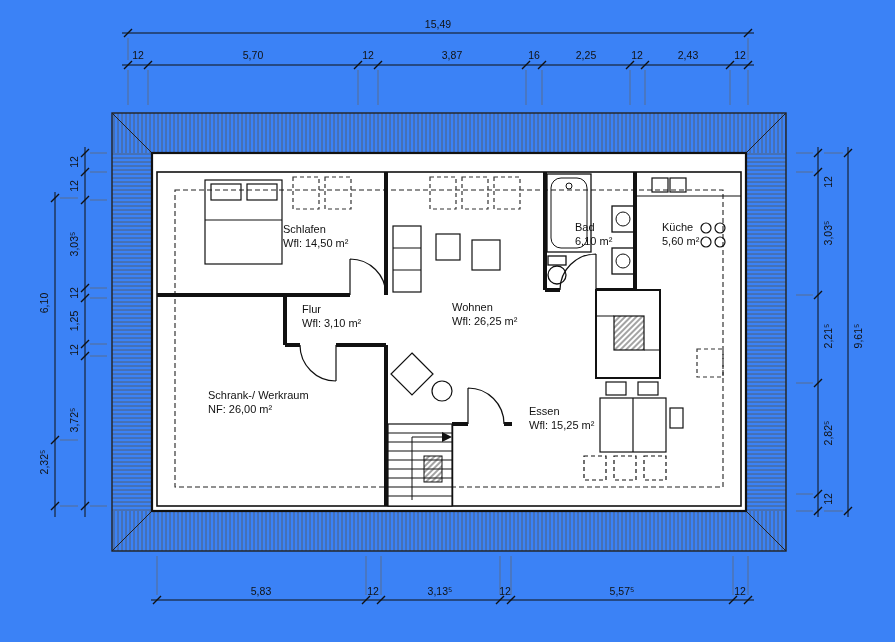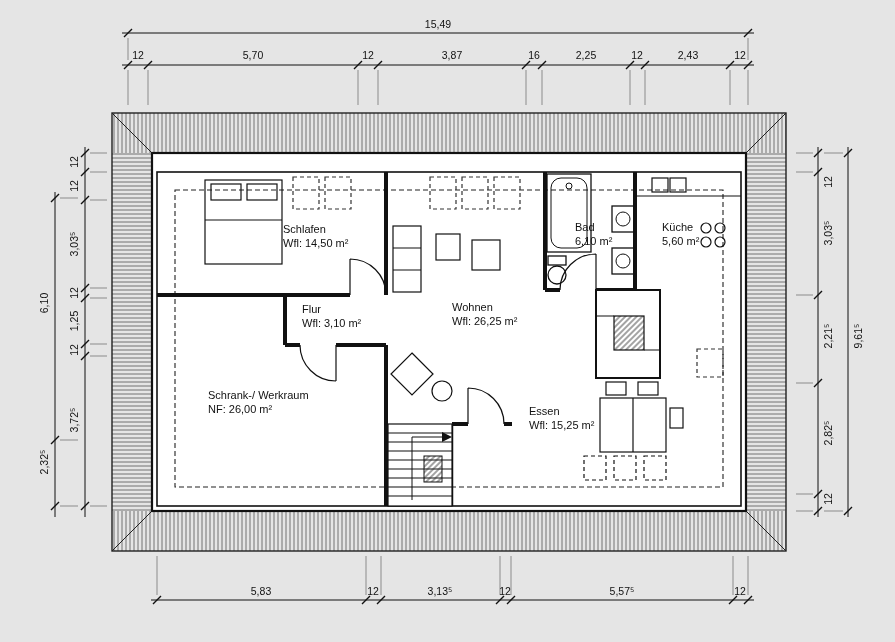--- a/index.html
+++ b/index.html
@@ -1,19 +1,19 @@
 <!DOCTYPE html>
 <html><head>
 <meta charset="utf-8">
 <style>
   html,body { margin:0; padding:0; background:#ffffff; }
   .canvas {
     position:relative;
     width:895px; height:642px;
-    background:#e5e5e5;
+    background:#3b82f6;
     font-family:"Liberation Sans", sans-serif;
     overflow:hidden;
   }
   svg { font-family:"Liberation Sans", sans-serif; }
   .dimtext { font-size:10.5px; fill:#111; }
   .roomname { font-size:11px; fill:#111; }
   .roomarea { font-size:11px; fill:#111; }
 </style>
 </head>
 <body>

